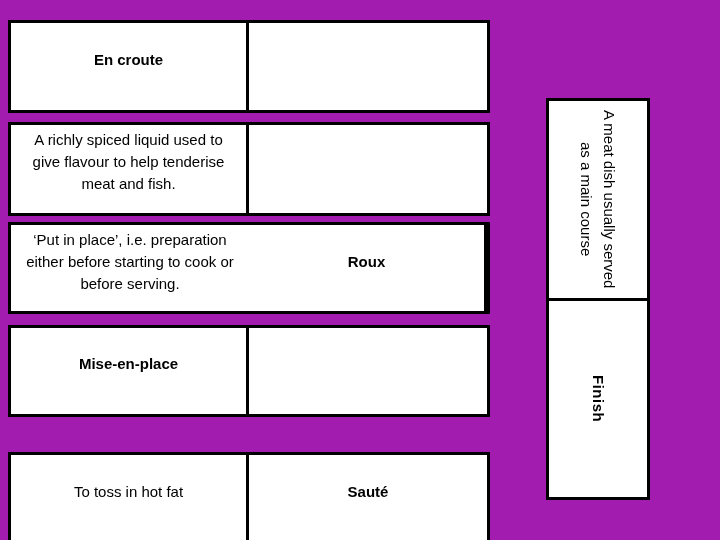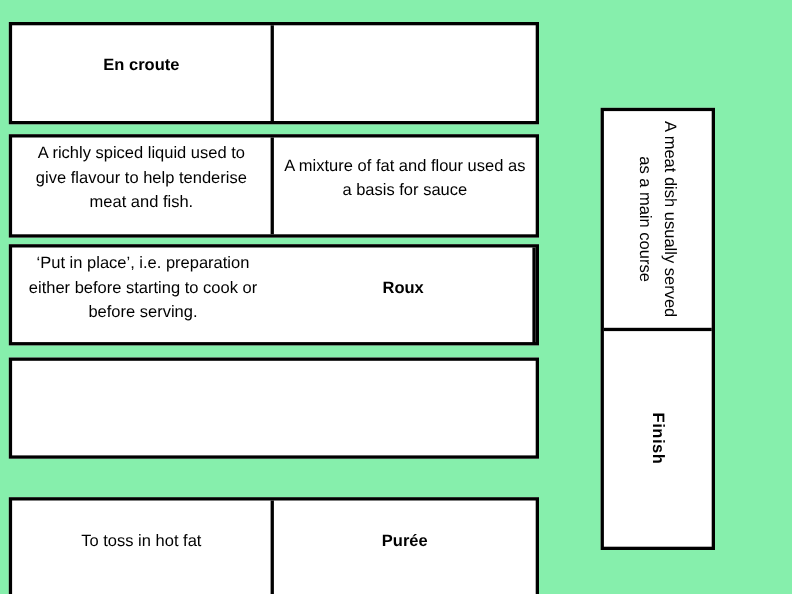--- a/index.html
+++ b/index.html
@@ -5,21 +5,21 @@
   html, body {
     margin: 0;
     padding: 0;
     background: #ffffff;
     font-family: "Liberation Sans", sans-serif;
   }
   .canvas {
     position: relative;
     width: 720px;
     height: 540px;
-    background: #86efac;
+    background: #a21caf;
     color: #000000;
     overflow: hidden;
   }
   
   .card-row {
     position: absolute;
     left: 8px;
     width: 482px;
     box-sizing: border-box;
     border: 3px solid #000000;
@@ -93,43 +93,43 @@
   <div class="card-row">
     <div class="cell left term">
       <span>En croute</span>
     </div>
   </div>
 
   <div class="card-row">
     <div class="cell left definition">
       <span>A richly spiced liquid used to give flavour to help tenderise meat and fish.</span>
     </div>
-    <div class="cell definition">
-      <span>A mixture of fat and flour used as a basis for sauce</span>
-    </div>
   </div>
 
   <div class="card-row">
     <div class="cell definition">
       <span>‘Put in place’, i.e. preparation either before starting to cook or before serving.</span>
     </div>
     <div class="cell left term">
       <span>Roux</span>
     </div>
   </div>
 
   <div class="card-row">
+    <div class="cell left term">
+      <span>Mise-en-place</span>
+    </div>
   </div>
 
   <div class="card-row">
     <div class="cell left definition">
       <span>To toss in hot fat</span>
     </div>
     <div class="cell term">
-      <span>Purée</span>
+      <span>Sauté</span>
     </div>
   </div>
 
   <div class="side-panel">
     <div class="side-card top">
       <span class="vtext definition">A meat dish usually served as a main course</span>
     </div>
     <div class="side-card bottom">
       <span class="vtext term">Finish</span>
     </div>

